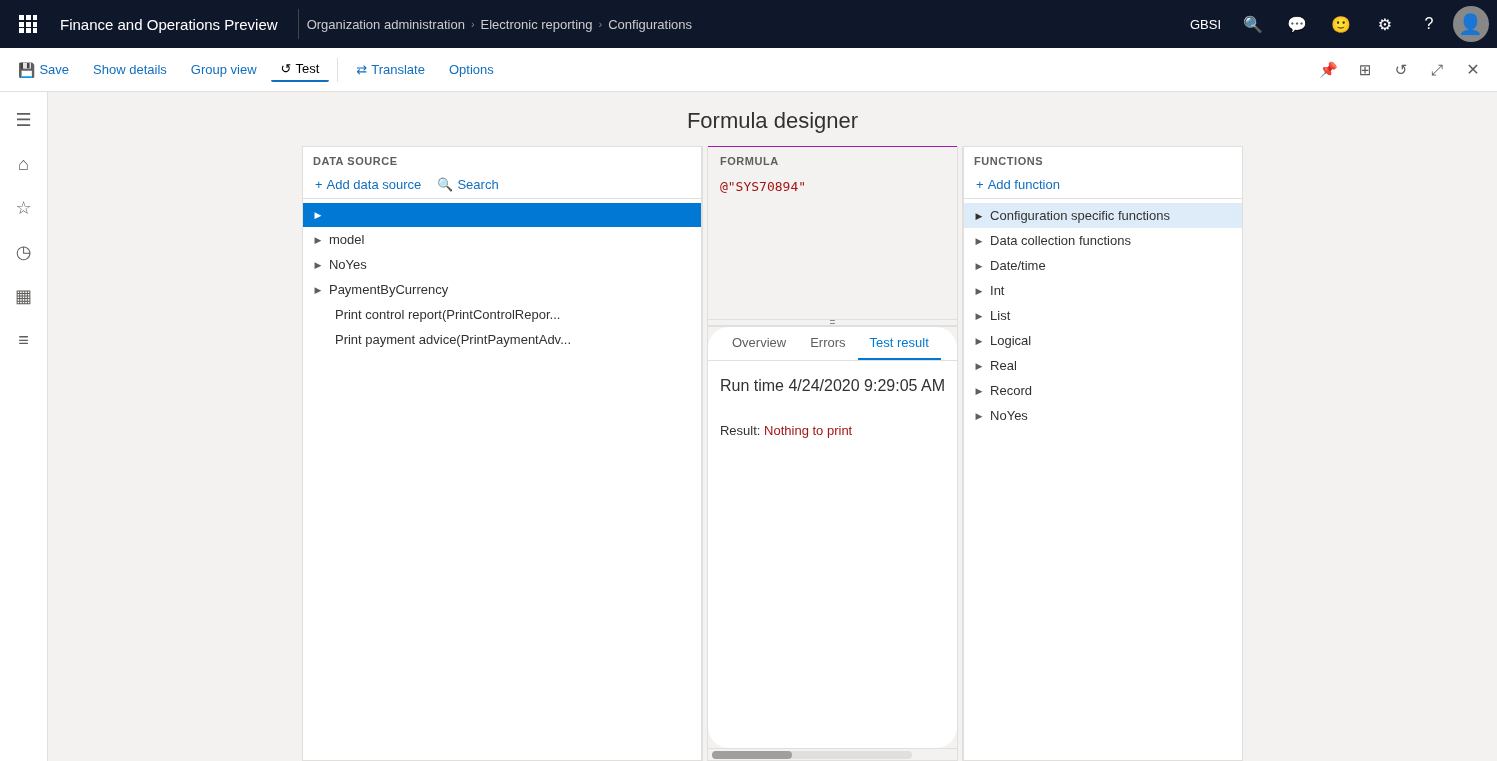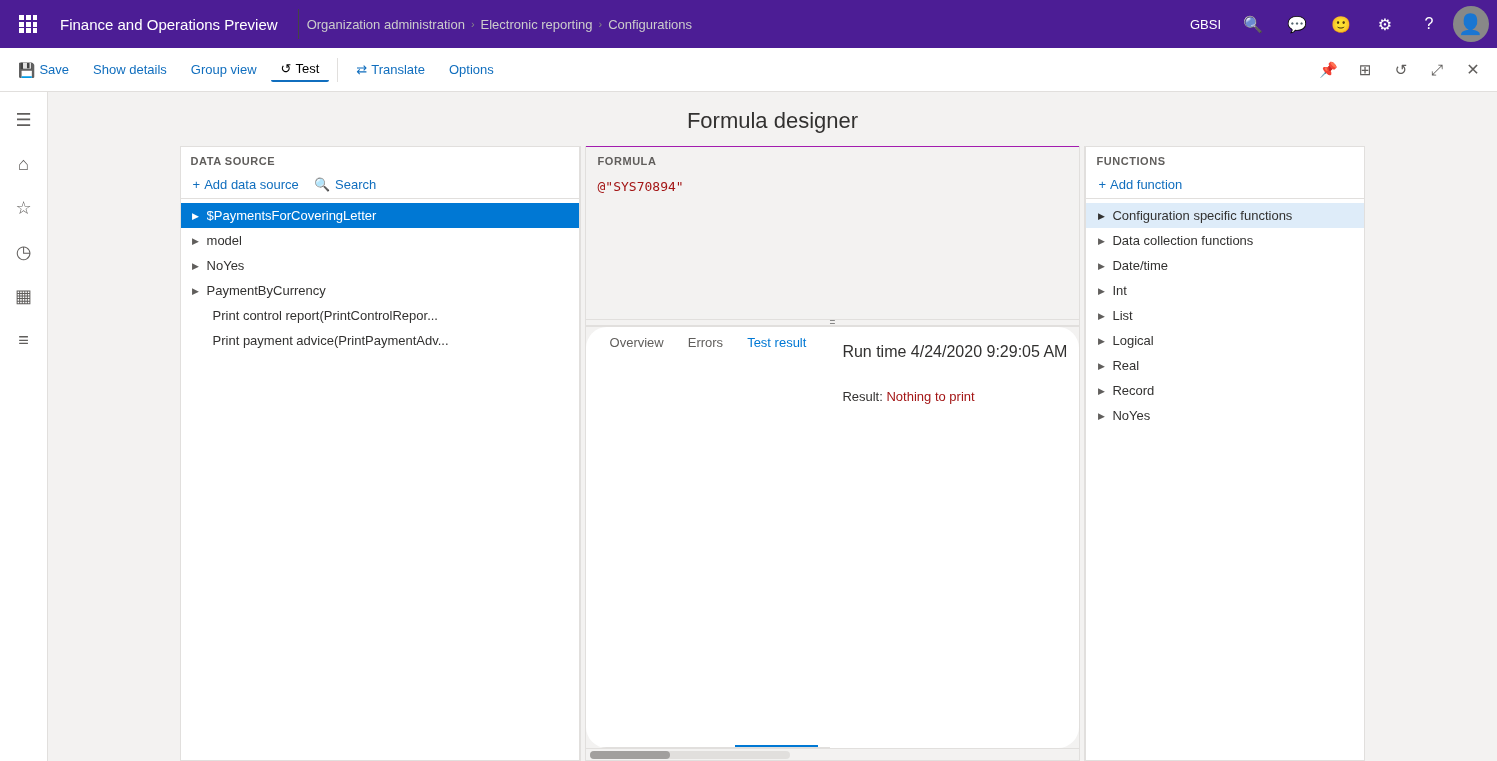--- a/index.html
+++ b/index.html
@@ -1,20 +1,20 @@
 <!DOCTYPE html>
 <html><head>
   <meta charset="utf-8">
   <style>
     * { box-sizing: border-box; margin: 0; padding: 0; }
     body { font-family: 'Segoe UI', Tahoma, Geneva, Verdana, sans-serif; font-size: 13px; background: #f3f2f1; overflow: hidden; width: 1497px; height: 761px; }
 
     
     .top-nav {
-      background: #4c1d95;
+      background: #0f172a;
       height: 48px;
       display: flex;
       align-items: center;
       color: white;
       padding: 0 8px;
       gap: 0;
     }
     .nav-grid-icon {
       width: 40px; height: 48px;
       display: flex; align-items: center; justify-content: center;
@@ -244,21 +244,21 @@
       cursor: row-resize;
       display: flex;
       align-items: center;
       justify-content: center;
       color: #888;
       font-size: 10px;
     }
     .results-section {
       flex: 1;
       display: flex;
-      flex-direction: row;
+      flex-direction: column;
       background: #fff;
       overflow: hidden;
       border-radius: 21px;
     }
     .results-tabs {
       display: flex;
       border-bottom: 1px solid #e1dfdd;
       padding: 0 12px;
     }
     .results-tab {
@@ -462,21 +462,20 @@
             <span>Add data source</span>
           </div>
           <div class="panel-toolbar-btn">
             <span>🔍</span>
             <span>Search</span>
           </div>
         </div>
         <div class="panel-tree">
           <div class="tree-item selected">
             <div class="chevron">▶</div>
-            <span class="item-label">$PaymentsForCoveringLetter</span>
           </div>
           <div class="tree-item">
             <div class="chevron">▶</div>
             <span class="item-label">model</span>
           </div>
           <div class="tree-item">
             <div class="chevron">▶</div>
             <span class="item-label">NoYes</span>
           </div>
           <div class="tree-item">

